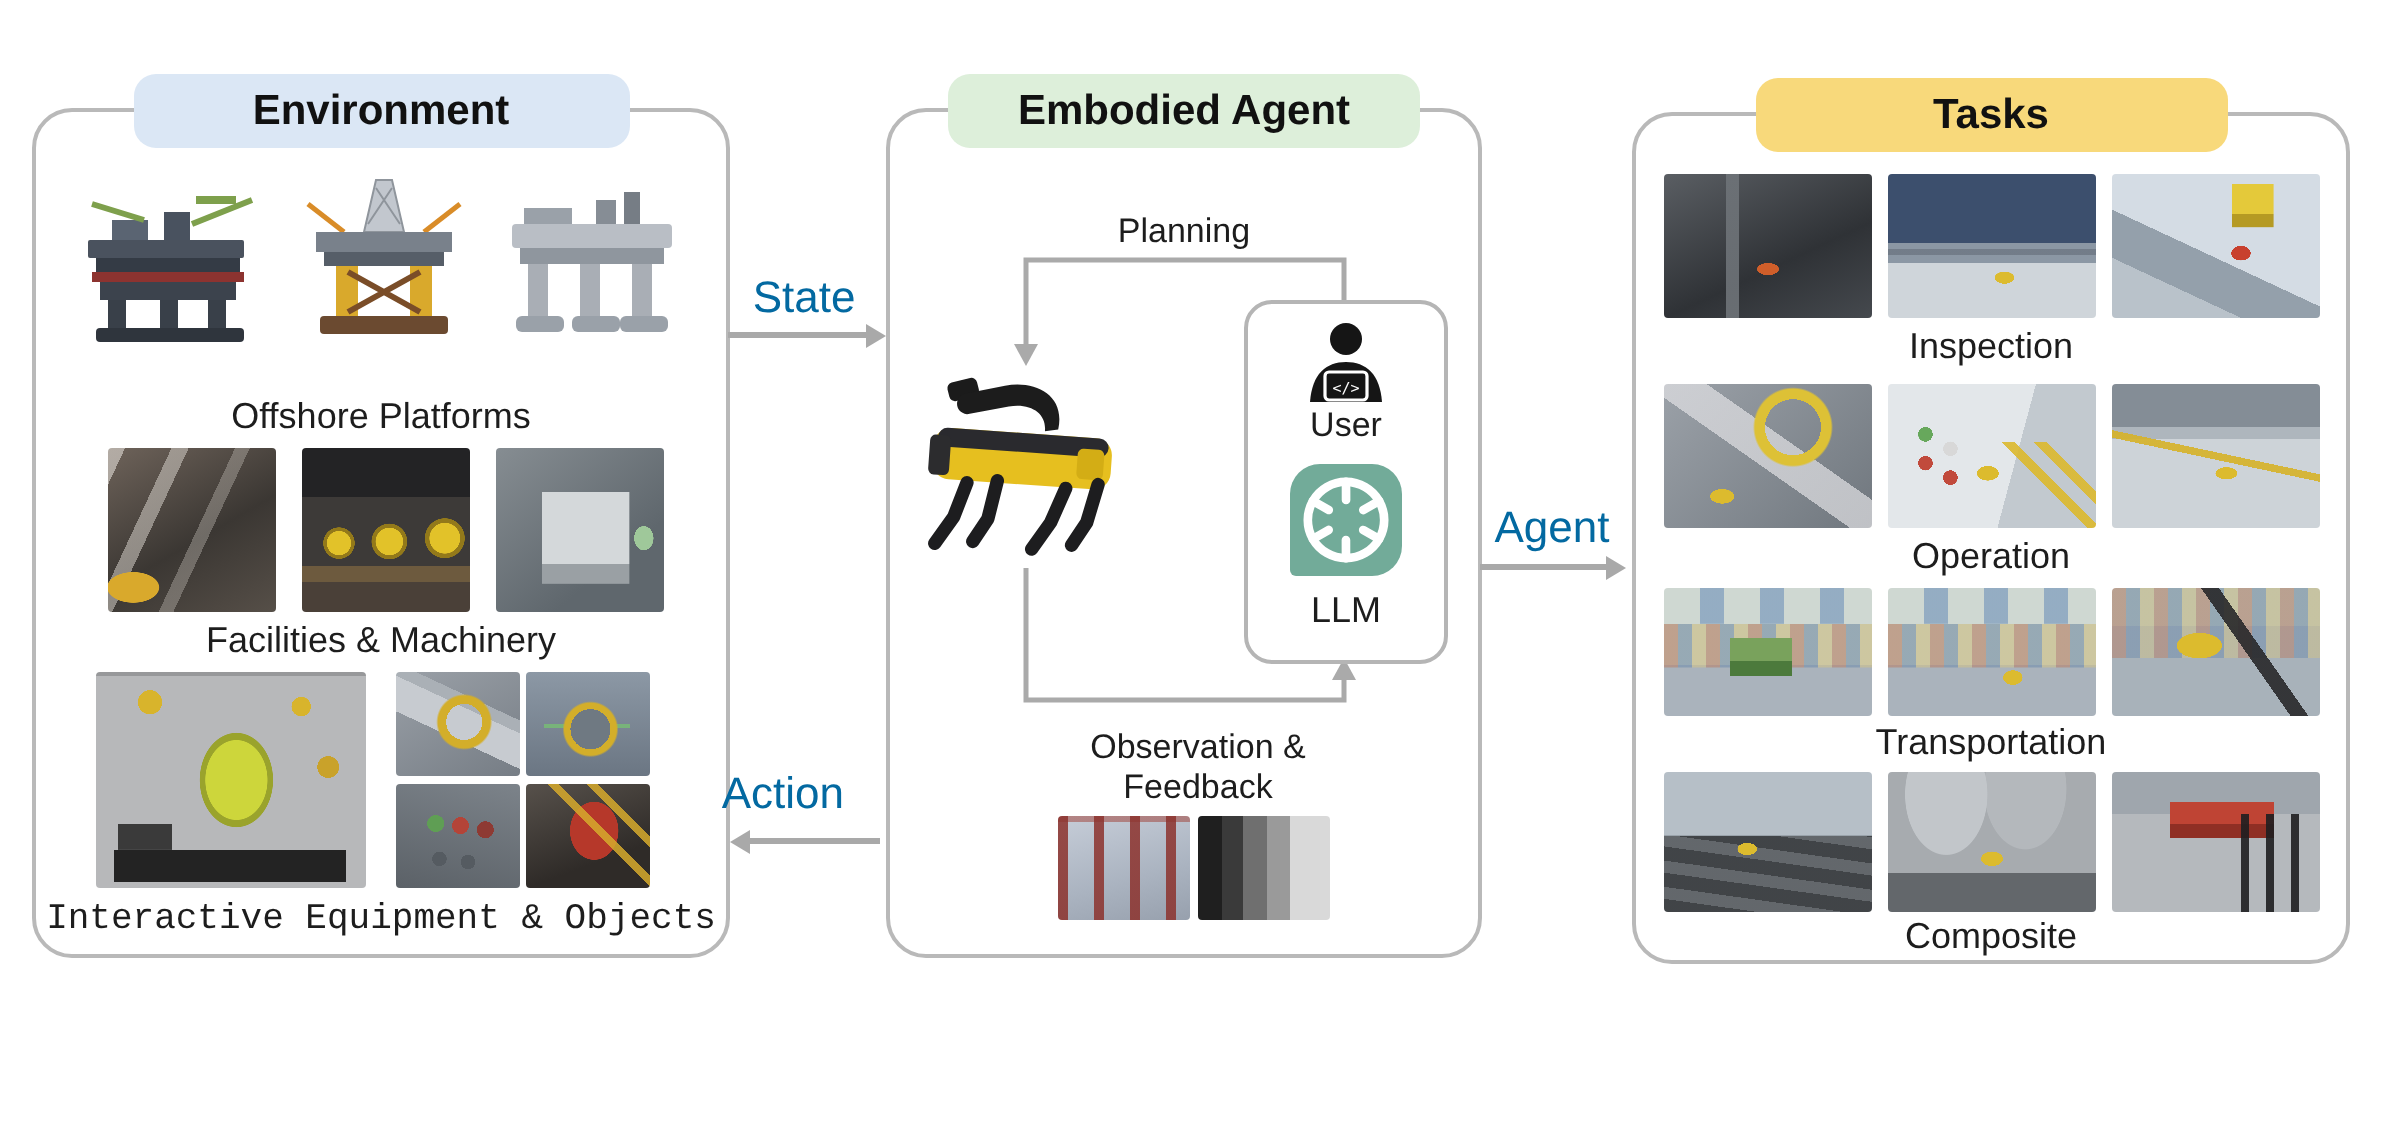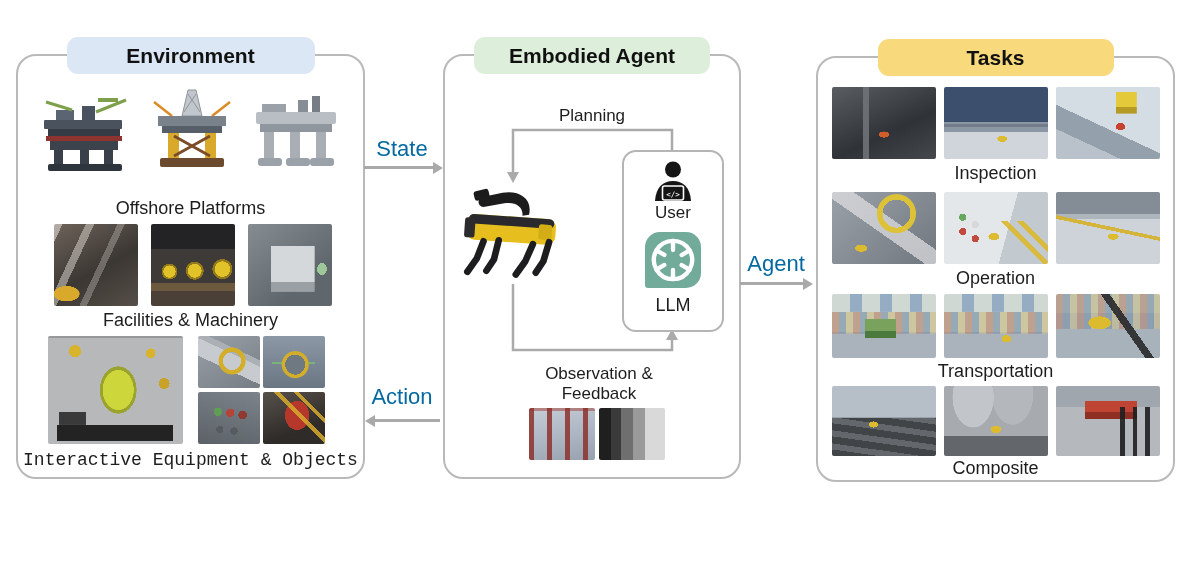--- a/index.html
+++ b/index.html
@@ -314,20 +314,20 @@
     </div>
 
     <div class="agent-label" style="top:308px;left:89px;width:130px;">Observation &amp; Feedback</div>
     <div class="tile obs1" style="left:84px;top:352px;width:66px;height:52px;"></div>
     <div class="tile obs2" style="left:154px;top:352px;width:66px;height:52px;"></div>
   </section>
 
   <div class="flow-label" style="left:363px;top:136px;width:78px;">State</div>
   <div class="h-line arr-r" style="left:364px;top:166px;width:70px;"></div>
 
-  <div class="flow-label" style="left:361px;top:384px;width:82px;">Action</div>
+  <div class="flow-label" style="left:340px;top:384px;width:82px;text-align:right;">Action</div>
   <div class="h-line arr-l" style="left:374px;top:419px;width:66px;"></div>
 
   <div class="flow-label" style="left:739px;top:251px;width:74px;">Agent</div>
   <div class="h-line arr-r" style="left:740px;top:282px;width:64px;"></div>
 
 
 </div>
 
 </body></html>

